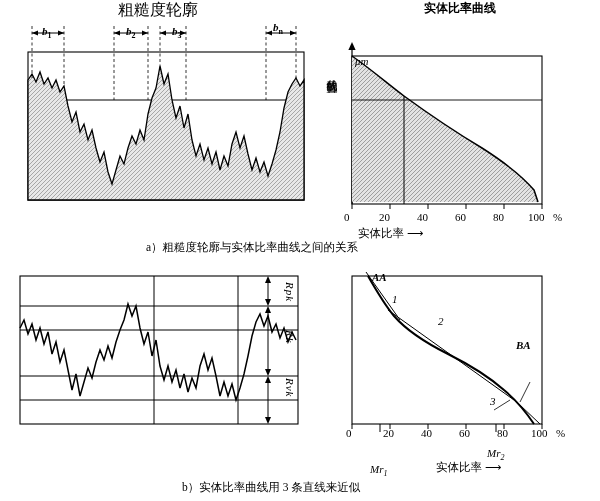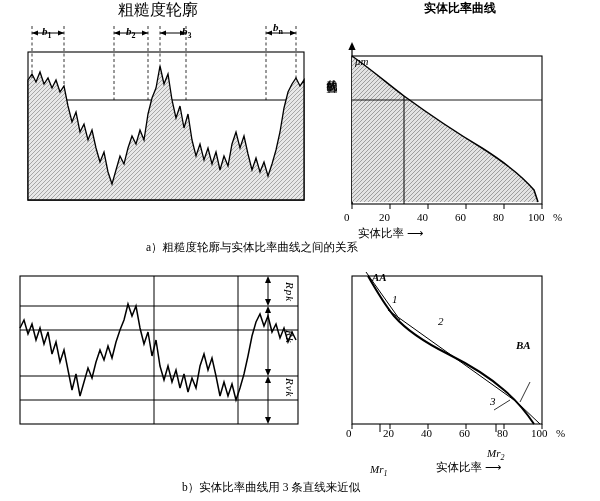--- a/index.html
+++ b/index.html
@@ -67,21 +67,21 @@
       <polygon points="142,-11 148,-13.6 148,-8.4"></polygon>
         <polygon points="168,-11 162,-13.6 162,-8.4"></polygon>
       <polygon points="248,-11 254,-13.6 254,-8.4"></polygon>
         <polygon points="278,-11 272,-13.6 272,-8.4"></polygon>
     </g>
   </svg>
 </div>
 
 <div class="lbl b" style="left:42px;top:26px;text-align:right;"><span style="font-style:italic">b</span><sub style="font-size:8px">1</sub></div>
 <div class="lbl b" style="left:126px;top:26px;"><span style="font-style:italic">b</span><sub style="font-size:8px">2</sub></div>
-<div class="lbl b" style="left:182px;top:26px;"><span style="font-style:italic">b</span><sub style="font-size:8px">3</sub></div>
+<div class="lbl b" style="left:172px;top:26px;"><span style="font-style:italic">b</span><sub style="font-size:8px">3</sub></div>
 <div class="lbl b" style="left:273px;top:22px;"><span style="font-style:italic">b</span><sub style="font-size:8px">n</sub></div>
 
 <div class="lbl" style="left:118px;top:2px;font-size:16px;font-weight:normal;">粗糙度轮廓</div>
 
 <div class="fig" style="left:342px;top:44px;">
   <svg width="220" height="175" viewBox="0 0 220 175">
 
     <line x1="10" y1="160" x2="10" y2="4" stroke="#000" stroke-width="1.2"></line>
     <polygon points="10,-2 6.4,6 13.6,6" fill="#000"></polygon>
 

